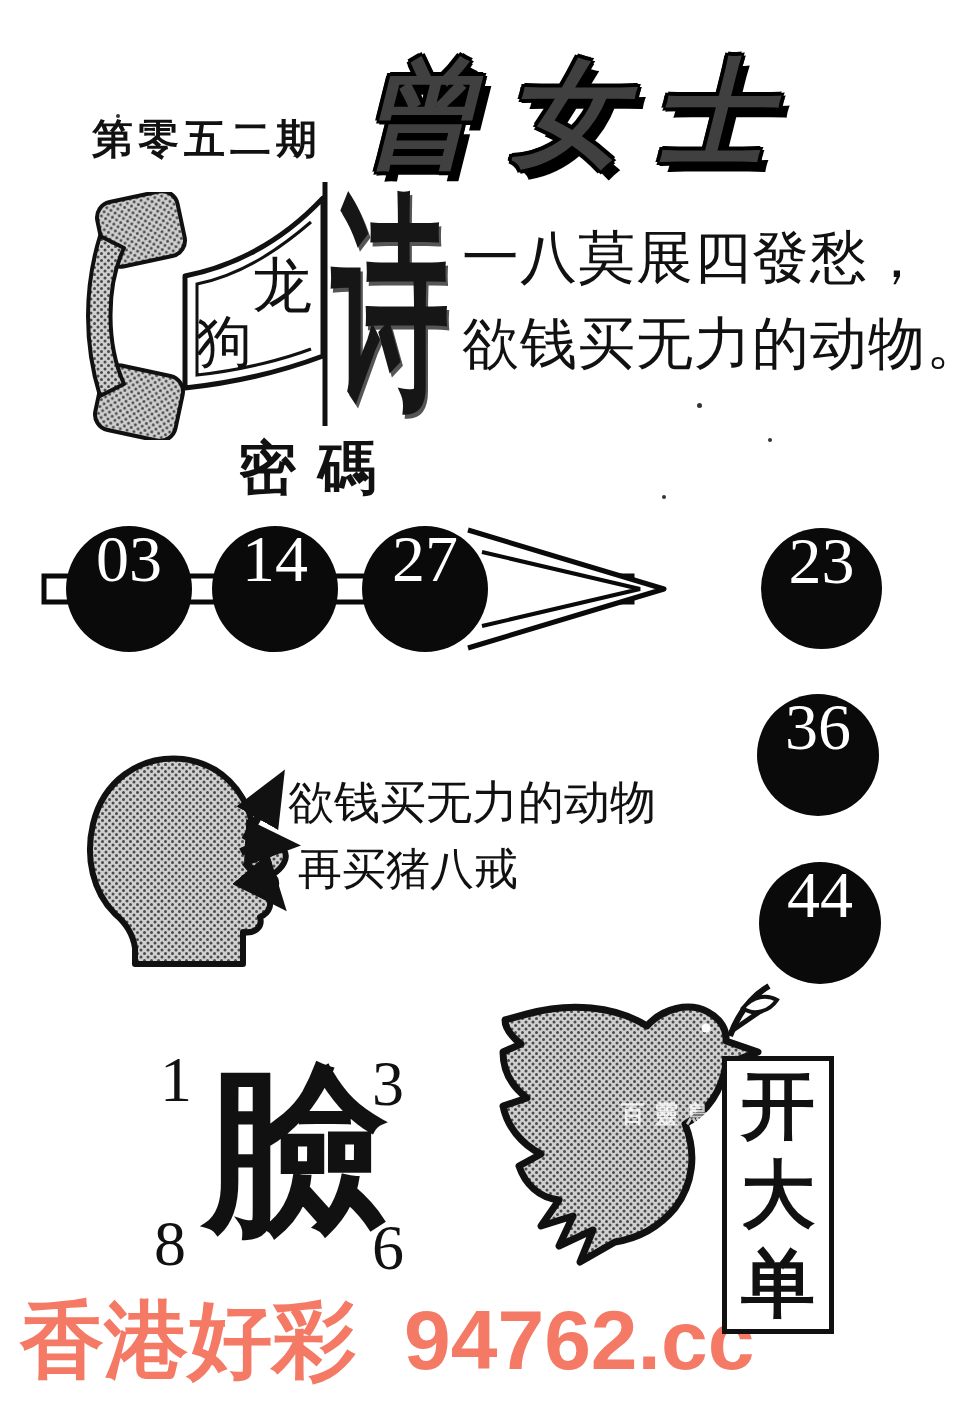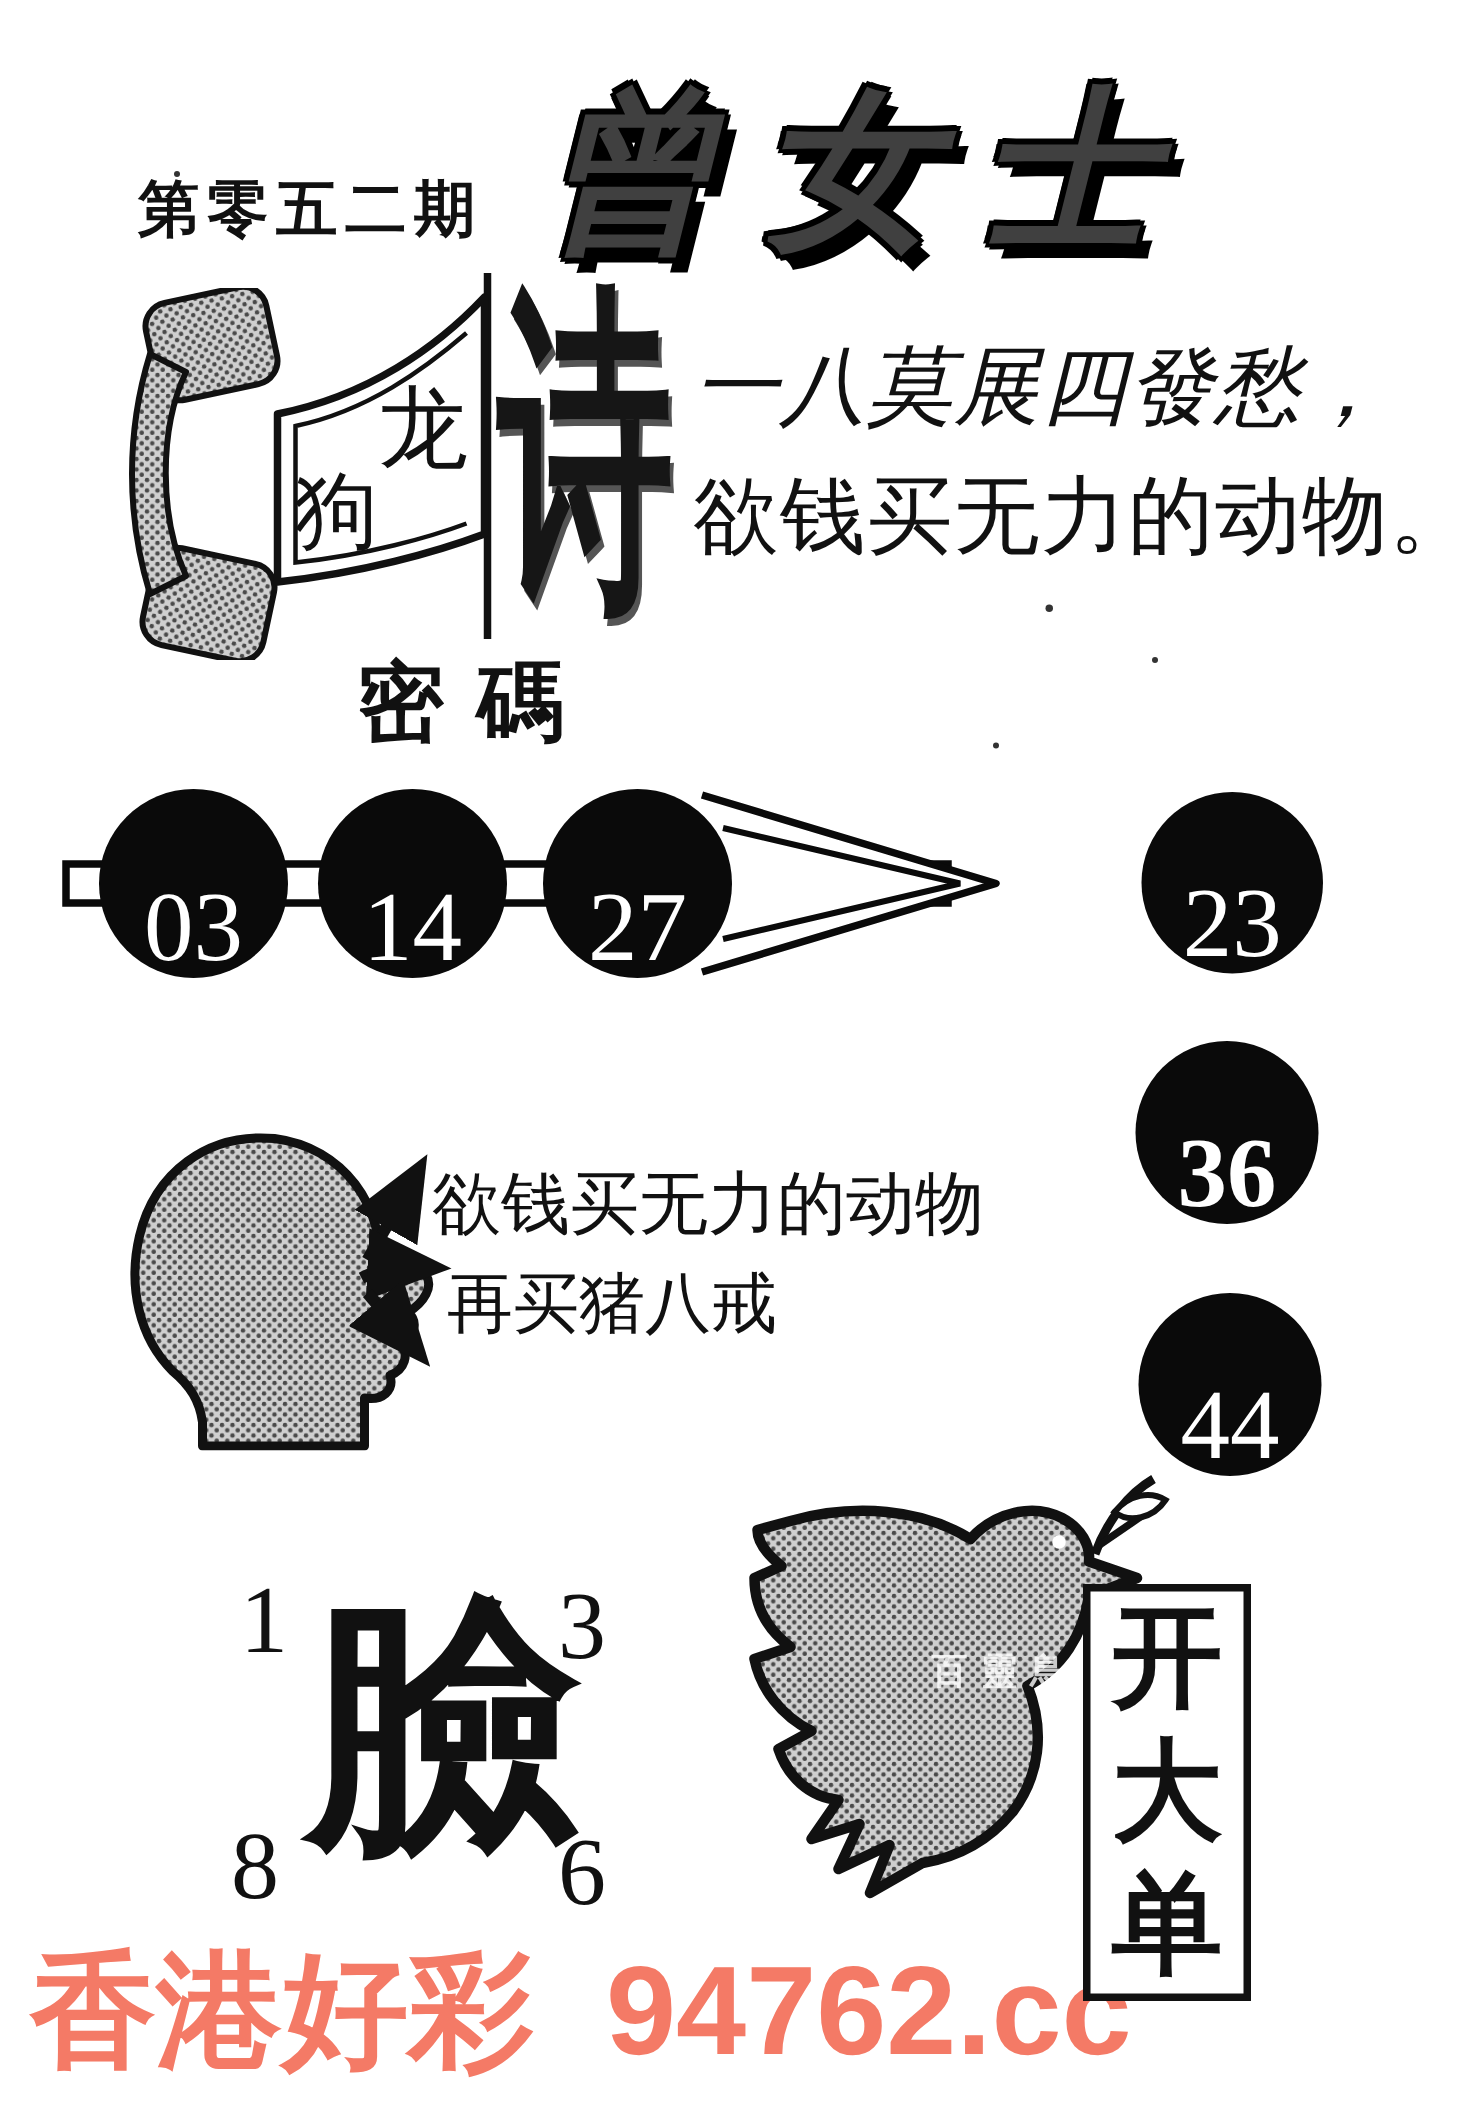--- a/index.html
+++ b/index.html
@@ -21,38 +21,38 @@
       8px 10px 0 #000;
     font-style: italic;
   }
   
   .poem-label{
     left:332px;top:190px;font-size:150px;font-weight:bold;color:#161616;
     transform:scale(0.78,1.52);transform-origin:top left;line-height:1;
     text-shadow:3px 3px 0 #555;
   }
   .poem-line{left:462px;font-size:57px;letter-spacing:1px;white-space:nowrap;}
-  .poem-line.l1{top:220px;font-style:italic;}
+  .poem-line.l1{top:220px;}
   .poem-line.l2{top:306px;}
   .zodiac{font-size:60px;line-height:1;}
   .zodiac.top{left:252px;top:256px;}
   .zodiac.bottom{left:196px;top:314px;font-size:56px;}
   .pw-label{left:238px;top:430px;font-size:58px;font-weight:bold;letter-spacing:22px;white-space:nowrap;}
   .pw-value{left:388px;top:406px;font-size:96px;letter-spacing:-4px;line-height:1;}
   
   .ball{
     border-radius:50%;background:#0a0a0a;color:#fff;
-    display:flex;align-items:flex-end;justify-content:center;
+    display:flex;align-items:flex-start;justify-content:center;
     font-size:66px;line-height:1;z-index:3;
   }
   .ball.b03{left:66px;top:526px;width:126px;height:126px;}
   .ball.b14{left:212px;top:526px;width:126px;height:126px;}
   .ball.b27{left:362px;top:526px;width:126px;height:126px;}
   .ball.b23{left:761px;top:528px;width:121px;height:121px;}
-  .ball.b36{left:757px;top:694px;width:122px;height:122px;font-weight:bold;}
+  .ball.b36{left:757px;top:694px;width:122px;height:122px;}
   .ball.b44{left:759px;top:862px;width:122px;height:122px;}
   .clue{font-size:46px;white-space:nowrap;font-weight:500;}
   .clue.c1{left:288px;top:772px;}
   .clue.c2{left:298px;top:840px;font-size:44px;}
   
   .corner-num{font-size:64px;line-height:1;}
   .cn-tl{left:160px;top:1048px;}
   .cn-tr{left:372px;top:1052px;}
   .cn-bl{left:154px;top:1212px;}
   .cn-br{left:372px;top:1216px;}

